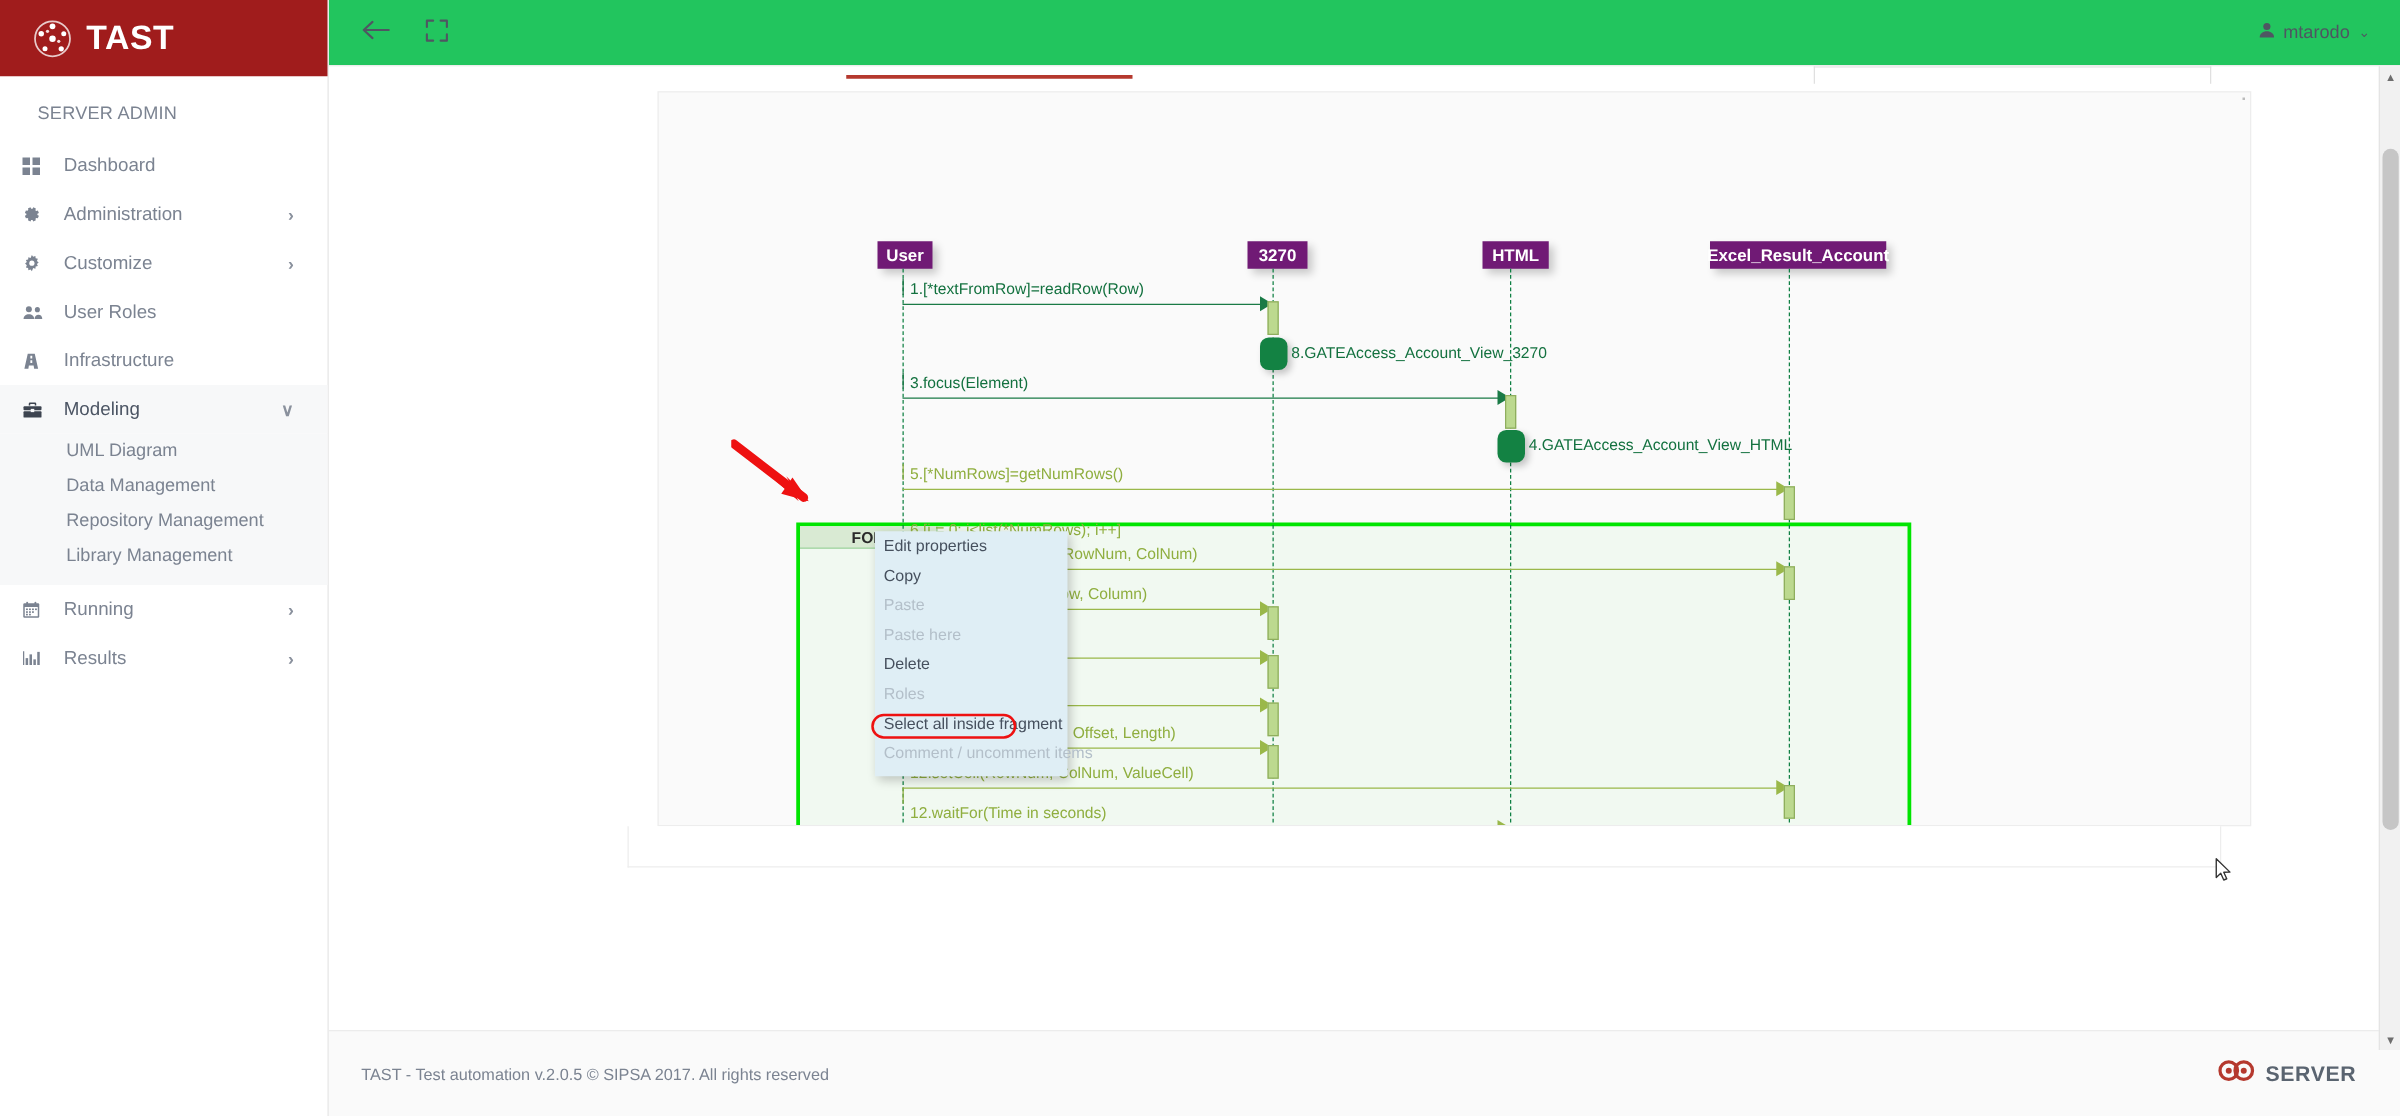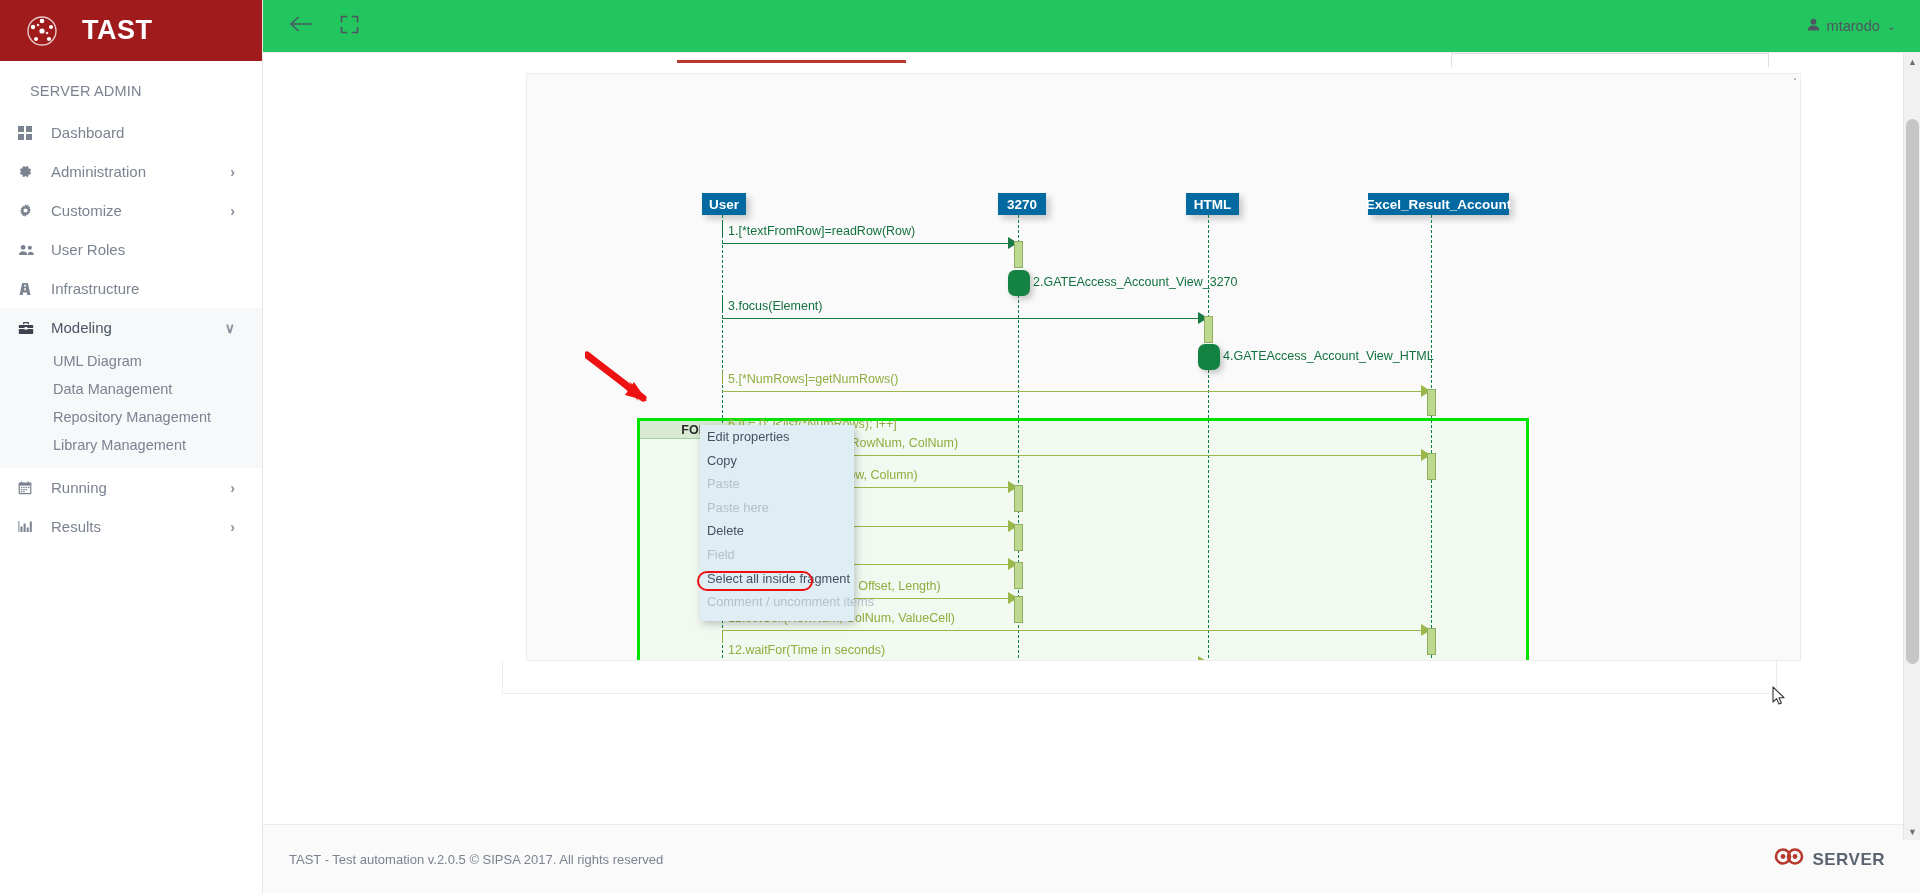--- a/index.html
+++ b/index.html
@@ -13,21 +13,21 @@
   
   .sidebar {
     width: 263px; height: 893px;
     background: #ffffff;
     border-right: 1px solid #e6e6e6;
     position: relative; z-index: 30;
     flex: 0 0 263px;
   }
   .brand {
     height: 61px; background: #a01c1c;
-    display: flex; align-items: center; padding-left: 25px; gap: 23px;
+    display: flex; align-items: center; padding-left: 25px; gap: 10px;
   }
   .brand-logo { width: 34px; height: 34px; position: relative; }
   .brand-title {
     color: #ffffff; font-size: 27px; font-weight: bold; letter-spacing: .5px;
   }
   .nav-section-title {
     color: #7b8391; font-size: 14.5px; padding: 22px 0 14px 30px;
     letter-spacing: .2px;
   }
   .nav-item {
@@ -127,21 +127,21 @@
   }
   .vscroll-arrow {
     position: absolute; left: 0; width: 17px; height: 17px;
     display: flex; align-items: center; justify-content: center;
     color: #6e6e6e; font-size: 9px;
   }
 
   
   .sd { position: absolute; inset: 0; }
   .lifeline-head {
-    position: absolute; height: 22px; background: #0369a1;
+    position: absolute; height: 22px; background: #701a75;
     color: #fff; font-size: 13.5px; font-weight: bold;
     display: flex; align-items: center; justify-content: center;
     padding: 0 10px; box-shadow: 4px 4px 7px rgba(0,0,0,.20);
     white-space: nowrap;
   }
   .lifeline {
     position: absolute; width: 0; border-left: 1.4px dashed #0f8043;
   }
   .activation {
     position: absolute; width: 9px; background: #bcd98f; border: 1px solid #8fae5e;
@@ -404,21 +404,21 @@
           <div class="lifeline" style="left:681px; top:141px; height:478px;"></div>
           <div class="lifeline" style="left:904px; top:141px; height:478px;"></div>
 
           <div class="tick dark" style="left:195px; top:149px;"></div>
           <div class="msg dark" style="left:195px; top:169px; width:288px;"></div>
           <div class="arrowhead dark" style="left:481px; top:163px;"></div>
           <div class="msg-label dark" style="left:201px; top:150px;">1.[*textFromRow]=readRow(Row)</div>
           <div class="activation" style="left:487px; top:167px; height:27px;"></div>
 
           <div class="self-node" style="left:481px; top:196px;"></div>
-          <div class="msg-label dark" style="left:506px; top:201px;">2.GATEAccess_Account_View_3270</div>
+          <div class="msg-label dark" style="left:506px; top:201px;">8.GATEAccess_Account_View_3270</div>
 
           <div class="tick dark" style="left:195px; top:224px;"></div>
           <div class="msg dark" style="left:195px; top:244px; width:478px;"></div>
           <div class="arrowhead dark" style="left:671px; top:238px;"></div>
           <div class="msg-label dark" style="left:201px; top:225px;">3.focus(Element)</div>
           <div class="activation" style="left:677px; top:242px; height:27px;"></div>
 
           <div class="self-node" style="left:671px; top:270px;"></div>
           <div class="msg-label dark" style="left:696px; top:275px;">4.GATEAccess_Account_View_HTML</div>
 
@@ -489,21 +489,21 @@
         <div class="ctxitem disabled">
           <span>Paste</span>
         </div>
         <div class="ctxitem disabled">
           <span>Paste here</span>
         </div>
         <div class="ctxitem">
           <span>Delete</span>
         </div>
         <div class="ctxitem disabled">
-          <span>Field</span>
+          <span>Roles</span>
         </div>
         <div class="ctxitem circled">
           <span>Select all inside fragment</span>
           <span class="ctx-ellipse"></span>
         </div>
         <div class="ctxitem disabled">
           <span>Comment / uncomment items</span>
         </div>
       </div>
 

